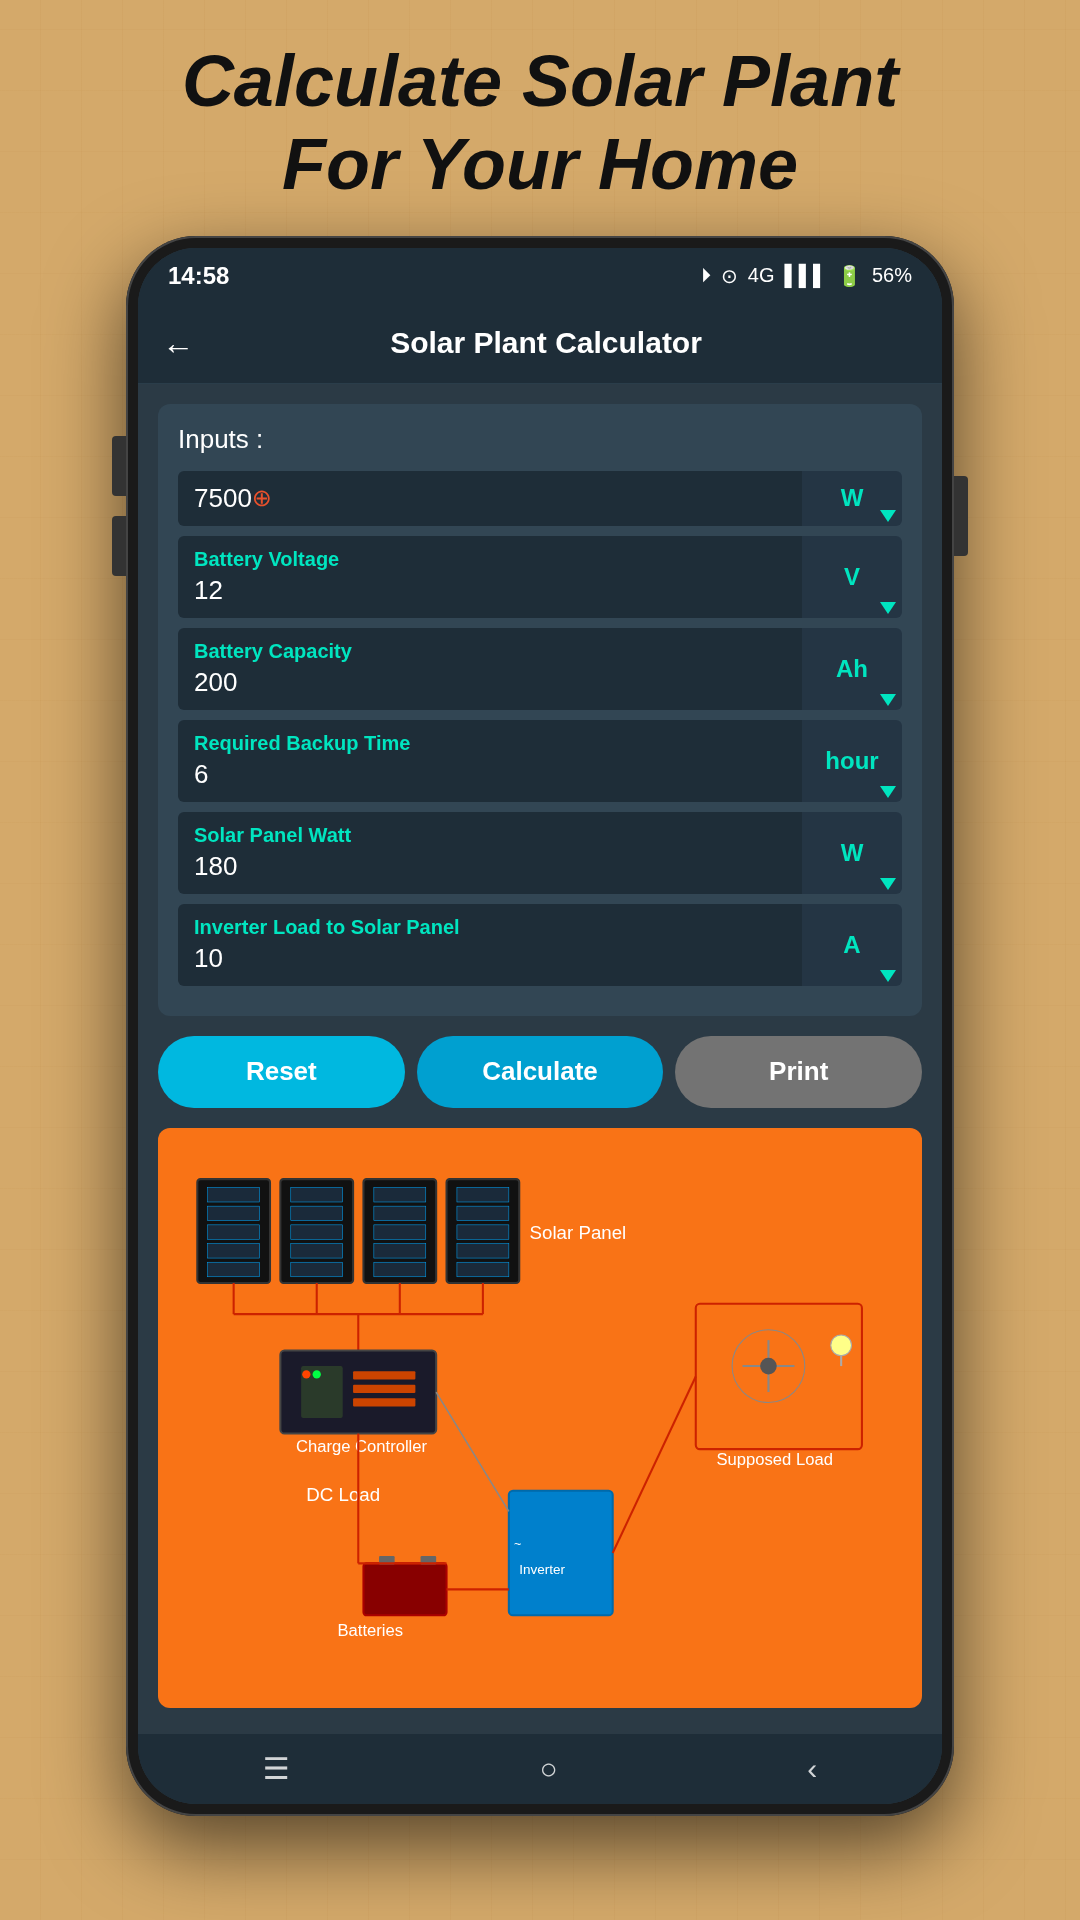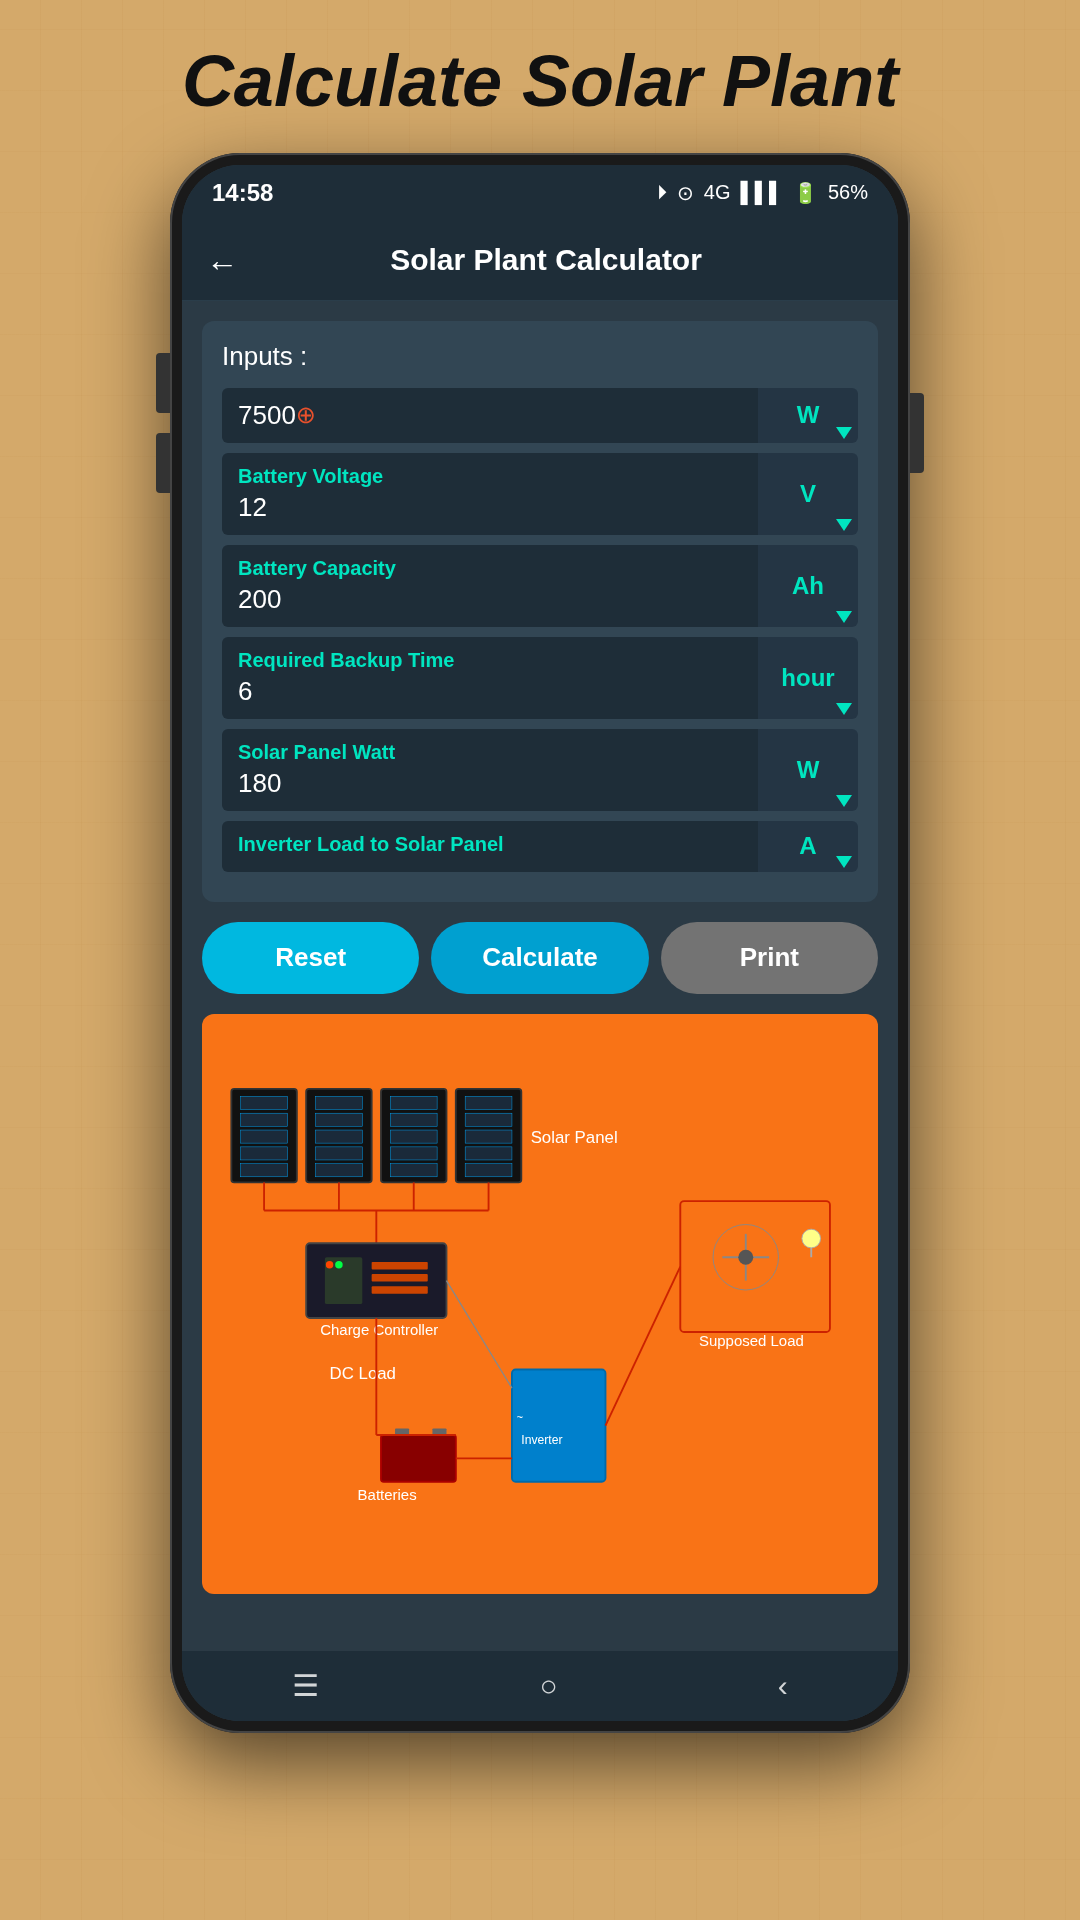--- a/index.html
+++ b/index.html
@@ -26,21 +26,21 @@
       font-weight: 900;
       font-style: italic;
       color: #111;
       line-height: 1.15;
       padding: 0 60px;
     }
 
     
     .phone-shell {
       margin-top: 30px;
-      width: 740px;
+      width: 828px;
       height: 1580px;
       background: #1a1a1a;
       border-radius: 70px;
       padding: 12px;
       box-shadow: 0 30px 80px rgba(0,0,0,0.6), inset 0 0 0 2px #444;
       position: relative;
     }
 
     .phone-screen {
       width: 100%;
@@ -275,20 +275,21 @@
       height: 80px;
       background: #333;
       border-radius: 0 4px 4px 0;
     }
   </style>
 </head>
 <body>
 
 <div class="page-title">
   <div>Calculate Solar Plant</div>
+  <div>For Your Home</div>
 </div>
 
 <div class="phone-shell">
   <div class="vol-btn-left"></div>
   <div class="vol-btn-left2"></div>
   <div class="power-btn-right"></div>
 
   <div class="phone-screen">
 
     <div class="status-bar">
@@ -374,20 +375,23 @@
           </div>
           <div class="input-unit">
             <span class="input-unit-text">W</span>
             <div class="unit-triangle"></div>
           </div>
         </div>
 
         <div class="input-row">
           <div class="input-field">
             <div class="input-field-label">Inverter Load to Solar Panel</div>
+            <div class="input-field-value">
+              <span>10</span>
+            </div>
           </div>
           <div class="input-unit">
             <span class="input-unit-text">A</span>
             <div class="unit-triangle"></div>
           </div>
         </div>
 
       </div>
 
       <div class="buttons-row">

